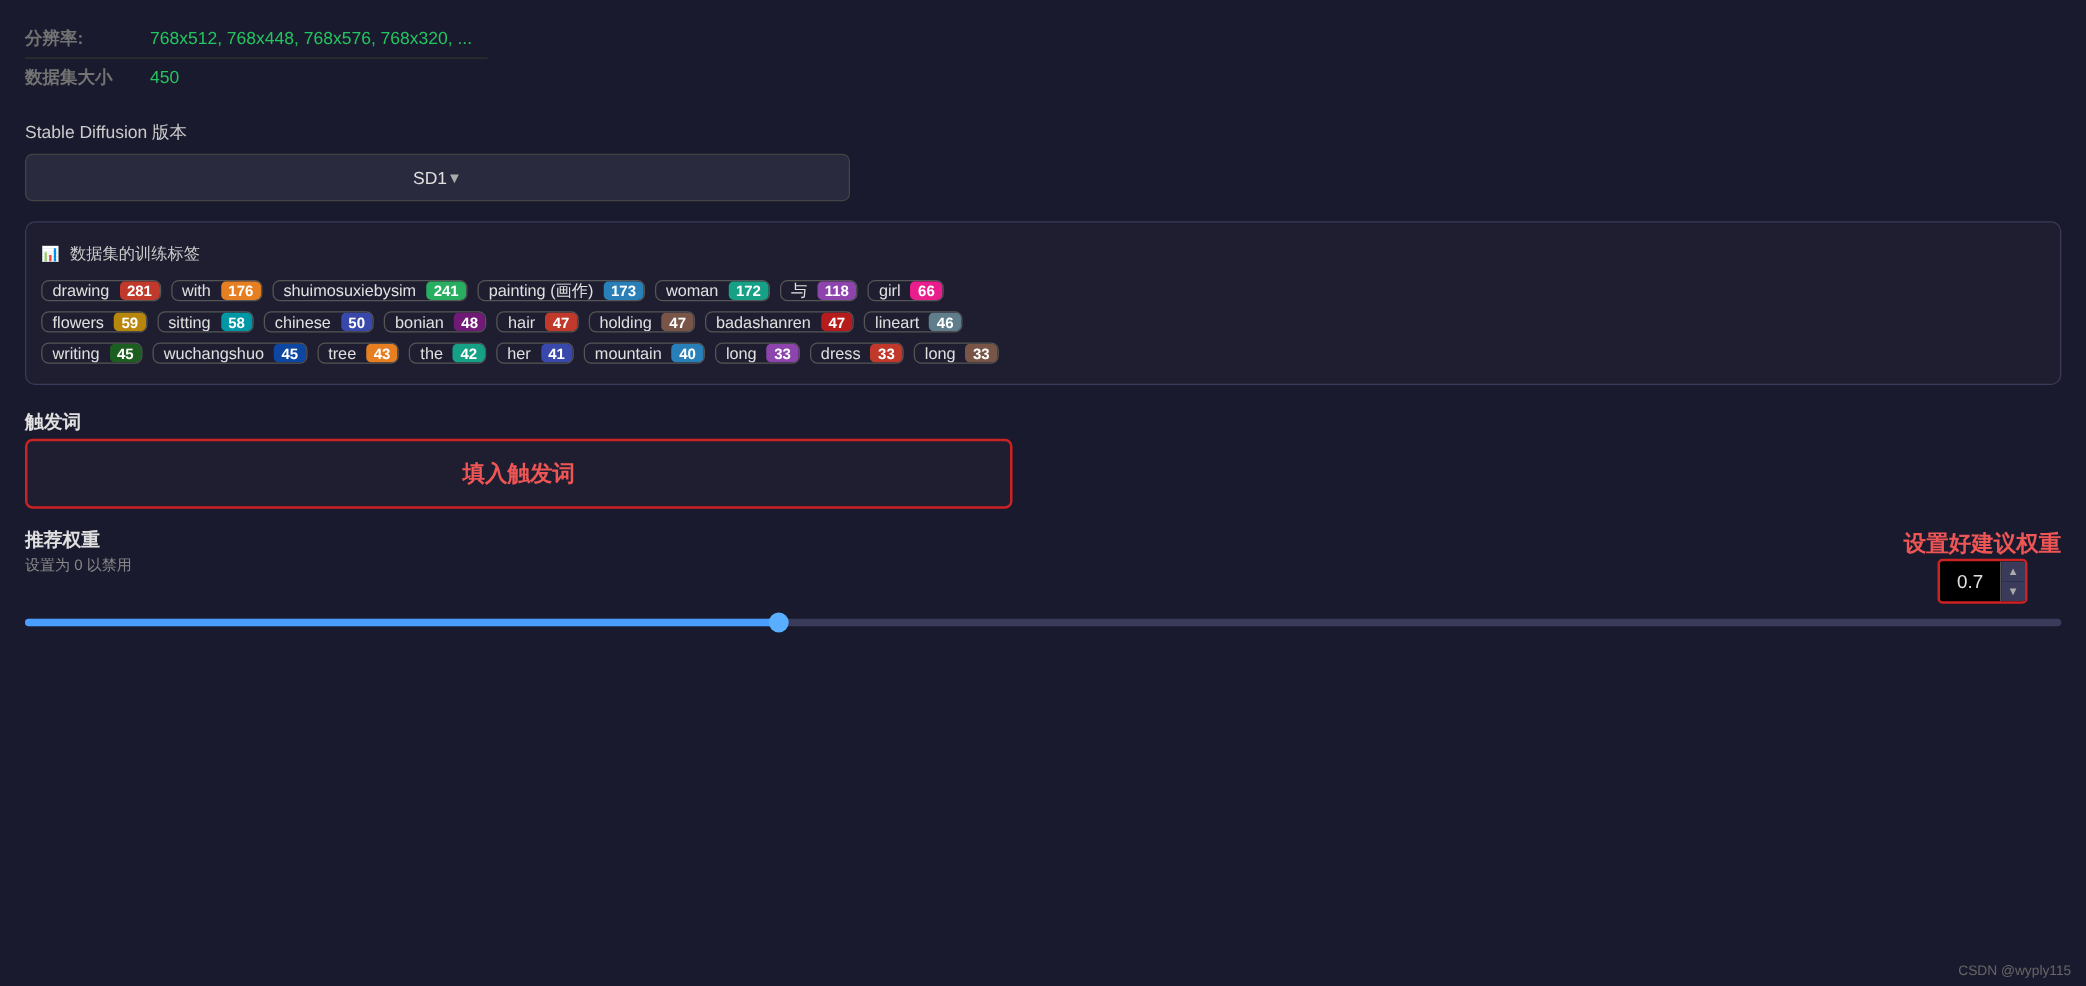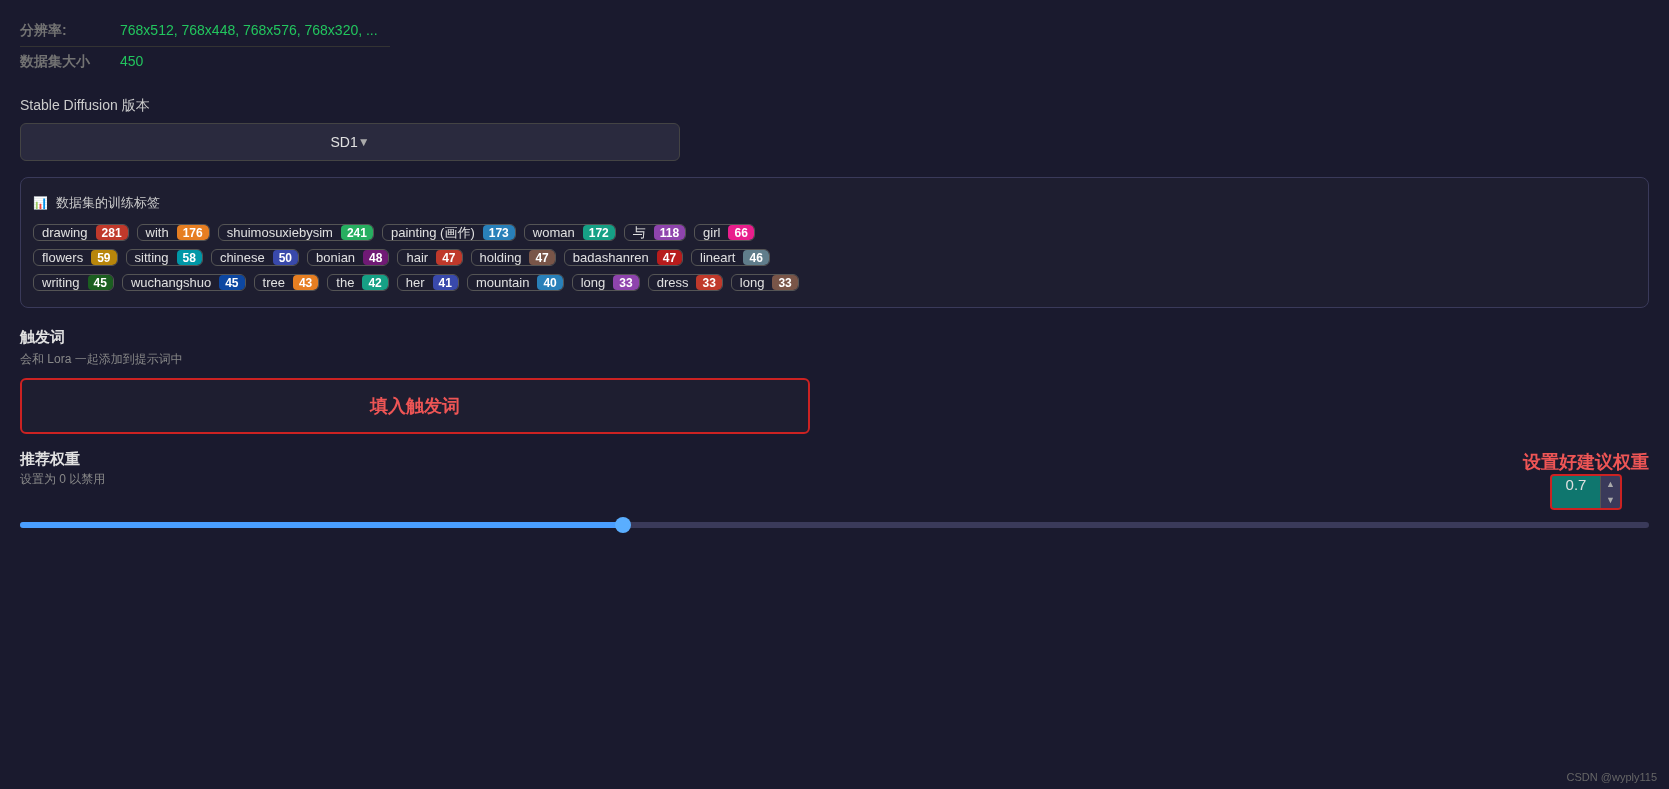--- a/index.html
+++ b/index.html
@@ -164,23 +164,23 @@
       flex-direction: column;
     }
     .weight-hint {
       color: #e55;
       font-size: 18px;
       font-weight: bold;
     }
     .weight-input-box {
       border: 2px solid #cc2222;
       border-radius: 4px;
-      background: #0f766e;
-      display: flex;
-      align-items: flex-start;
+      background: #000000;
+      display: flex;
+      align-items: center;
       height: 36px;
       overflow: hidden;
     }
     .weight-value {
       padding: 0 10px;
       color: #e0e0e0;
       font-size: 15px;
       min-width: 48px;
       text-align: center;
     }
@@ -388,21 +388,20 @@
         <div class="tag">
           <span class="tag-label">long</span>
           <span class="tag-count count-brown">33</span>
         </div>
       </div>
     </div>
 </div>
 
 <div class="trigger-section">
   <div class="trigger-title">触发词</div>
-  <div class="trigger-subtitle">会和 Lora 一起添加到提示词中</div>
   <div class="trigger-input-container">
     <span class="trigger-placeholder">填入触发词</span>
   </div>
 </div>
 
 <div class="weight-section">
   <div class="weight-left">
     <div class="weight-title">推荐权重</div>
     <div class="weight-subtitle">设置为 0 以禁用</div>
   </div>

